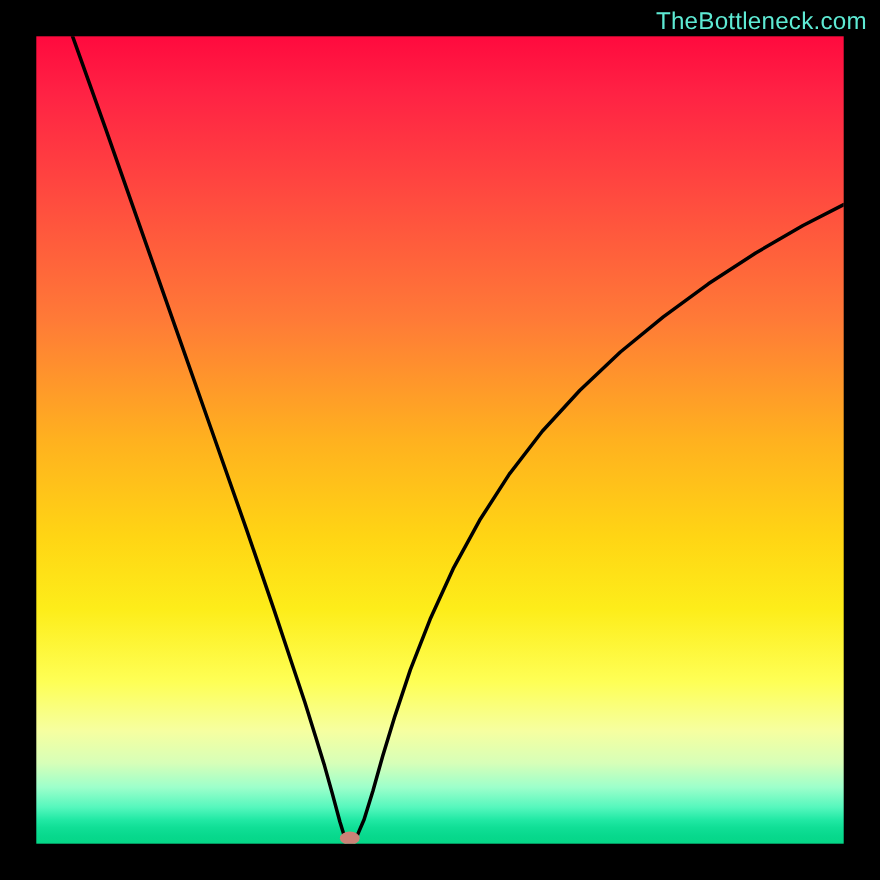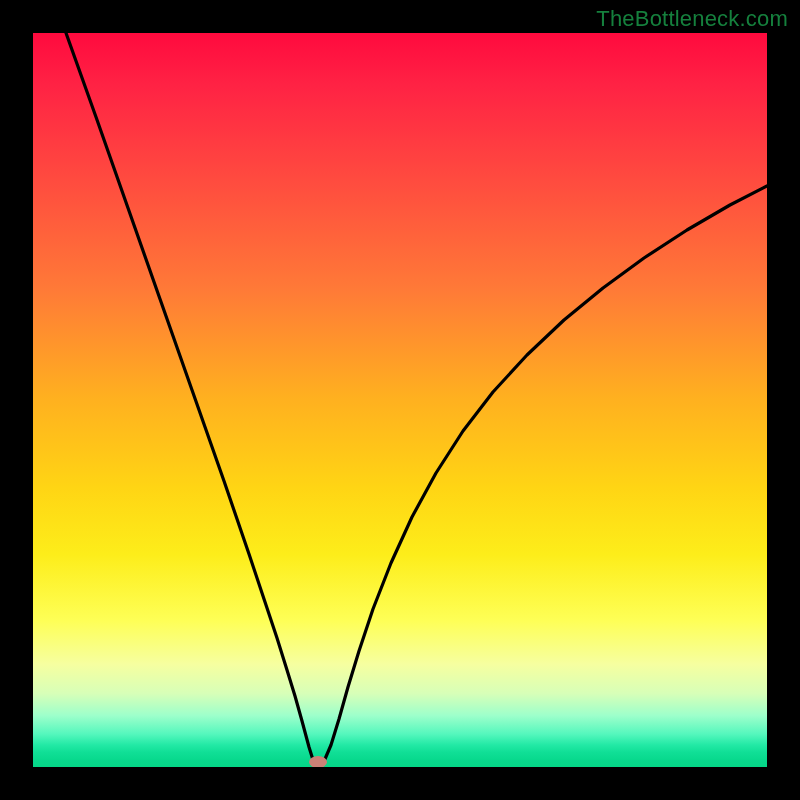--- a/index.html
+++ b/index.html
@@ -13,21 +13,21 @@
   .frame {
     position: relative;
     width: 800px;
     height: 800px;
     background: #000;
   }
   .watermark {
     position: absolute;
     top: 6px;
     right: 12px;
-    color: #15803d;
+    color: #5eead4;
     font-size: 22px;
     font-weight: 500;
     letter-spacing: 0.2px;
     z-index: 5;
     user-select: none;
     margin-left: 17px;
   }
   .plot {
     position: absolute;
     left: 33px;

